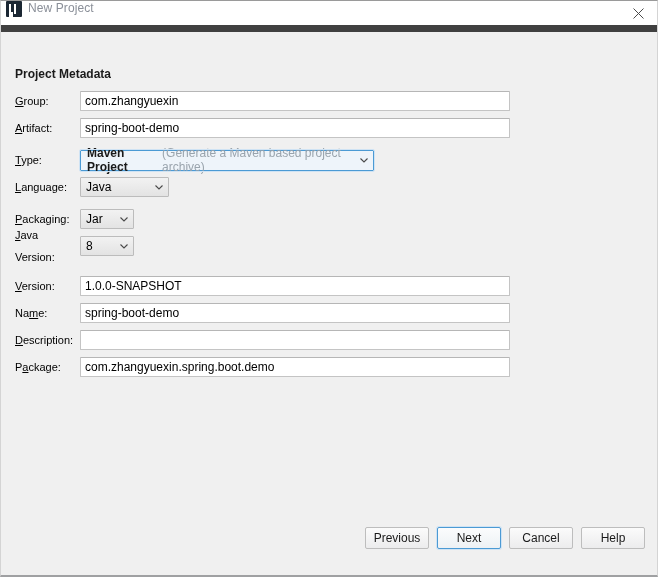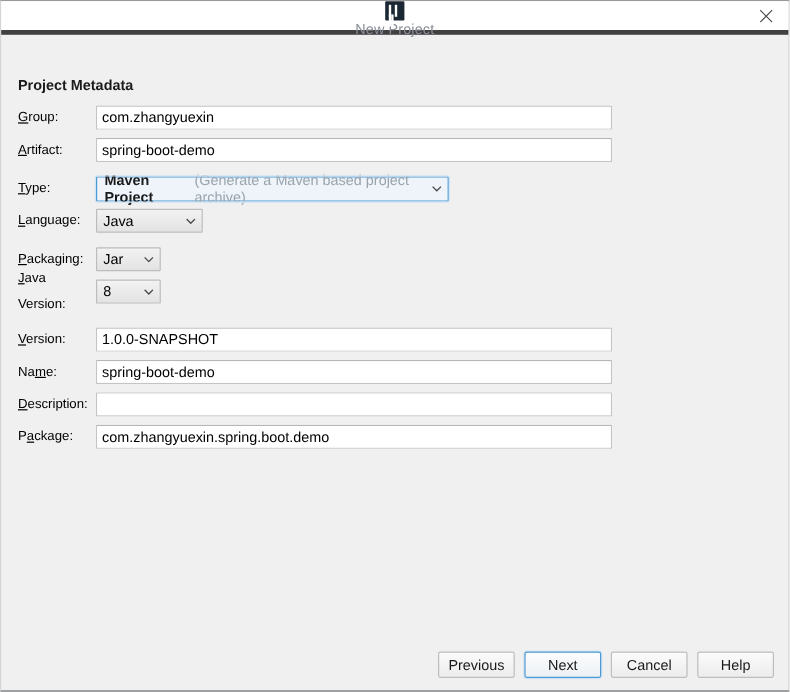--- a/index.html
+++ b/index.html
@@ -32,24 +32,23 @@
     display: flex;
     flex-direction: column;
   }
 
   
   .titlebar {
     height: 24px;
     min-height: 24px;
     background: #ffffff;
     display: flex;
-    align-items: center;
-    position: relative;
-    border-bottom: 4px solid #404040;
-    flex-direction: column;
+    align-items: flex-start;
+    position: relative;
+    border-bottom: 7px solid #404040;
   }
   .app-icon {
     width: 16px;
     height: 16px;
     margin-left: 5px;
     margin-right: 6px;
     background: #1b2733;
     border-radius: 1px;
     position: relative;
     flex: 0 0 auto;
@@ -199,21 +198,21 @@
   }
 
   .spacer-8 { height: 8px; }
   .spacer-10 { height: 10px; }
   .spacer-5 { height: 5px; }
 
   
   .footer {
     position: absolute;
     right: 12px;
-    bottom: 10px;
+    bottom: 26px;
     display: flex;
     gap: 8px;
   }
   .btn {
     box-sizing: border-box;
     width: 64px;
     height: 22px;
     background: linear-gradient(#fbfbfb, #ececed);
     border: 1px solid #bdbdbd;
     border-radius: 2px;

